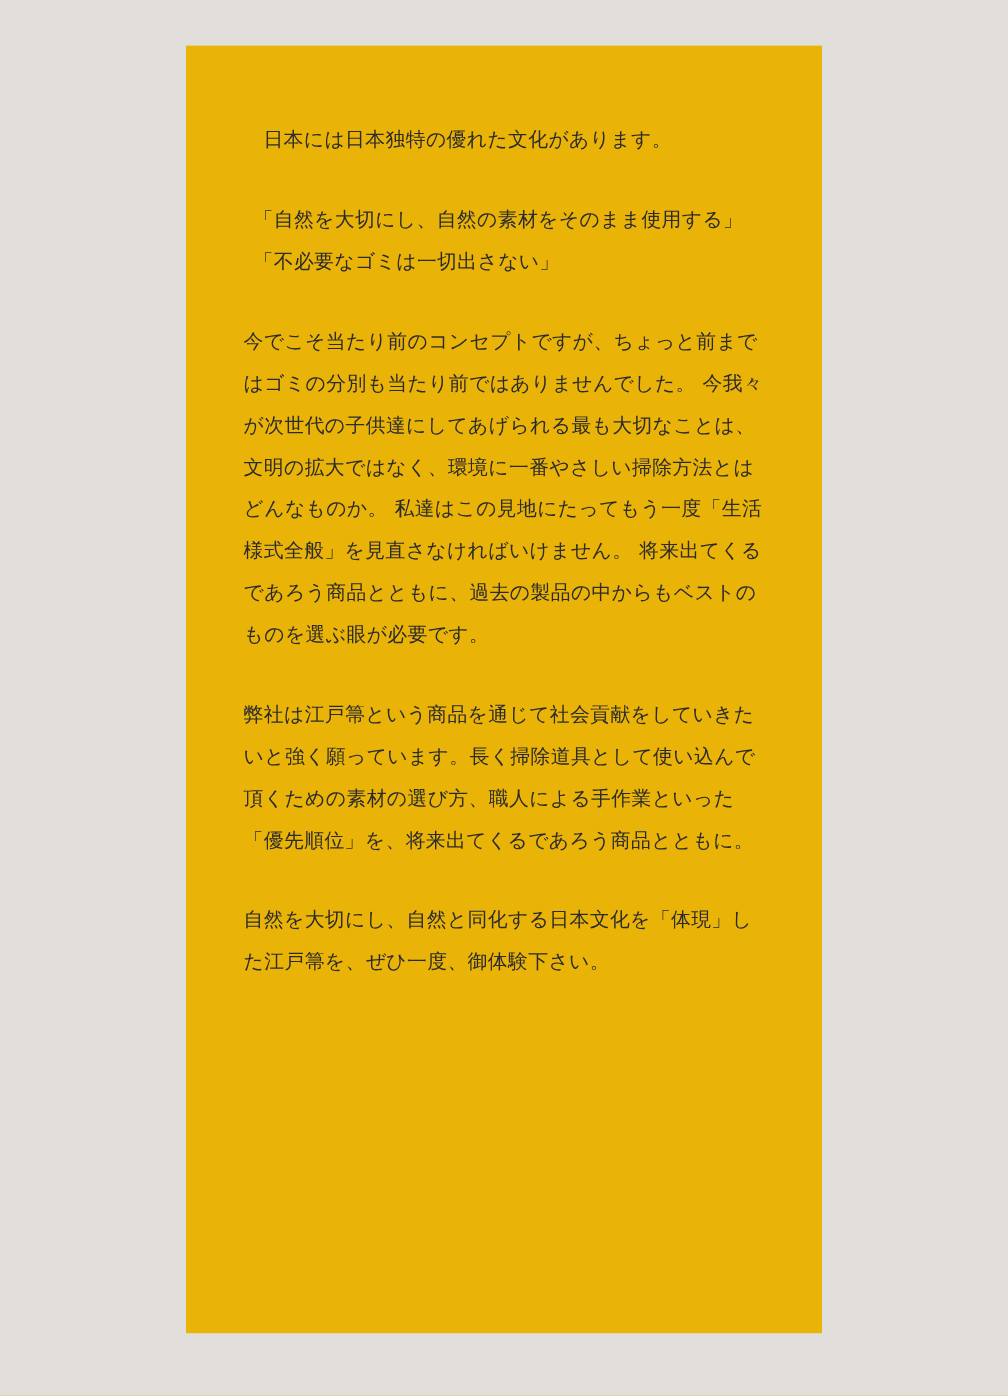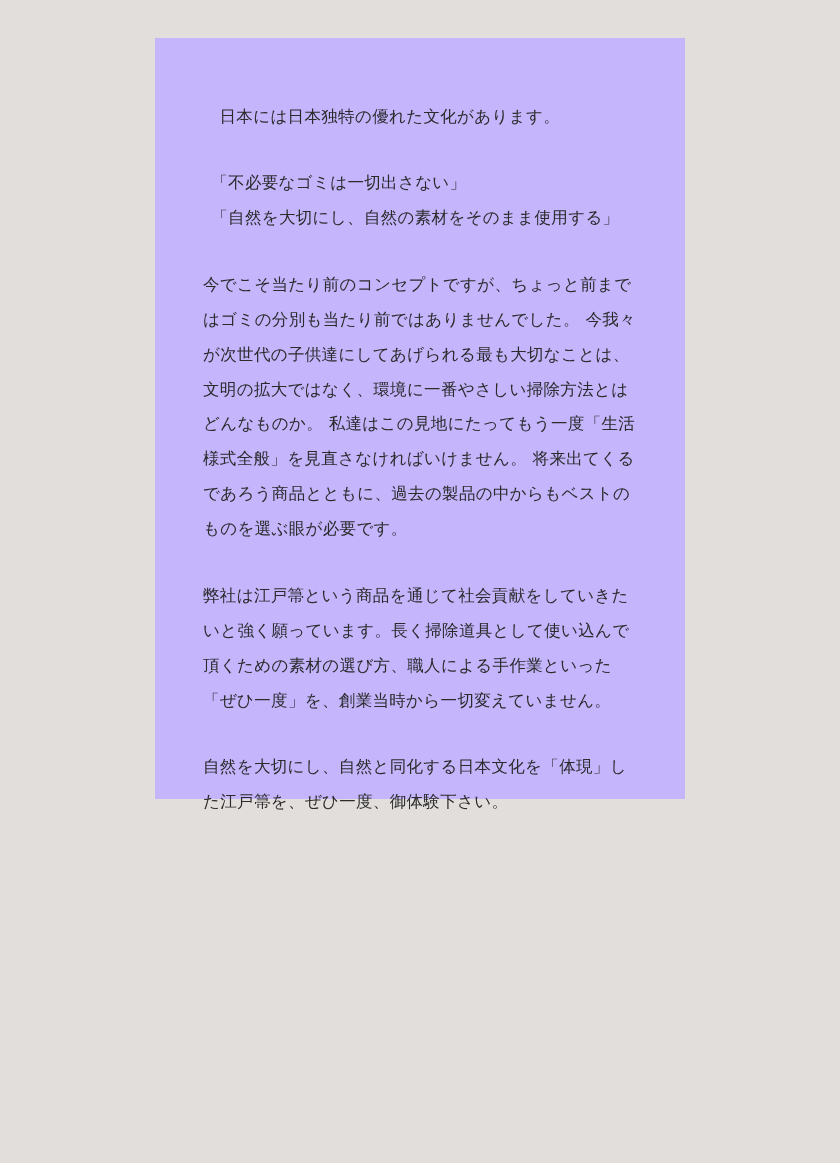--- a/index.html
+++ b/index.html
@@ -18,22 +18,22 @@
     width: 840px;
     height: 1163px;
     background: #e2dedc;
     box-sizing: border-box;
   }
   .paper {
     position: absolute;
     left: 155px;
     top: 38px;
     width: 530px;
-    height: 761px;
-    background: #c4b5fd;
+    height: 1073px;
+    background: #eab308;
     box-sizing: border-box;
     padding: 62px 48px 40px 48px;
   }
   .doc-body {
     font-family: "DejaVu Sans", "Liberation Sans", sans-serif;
     font-size: 16.5px;
     line-height: 2.12;
     color: #2b2b2b;
     letter-spacing: 0.02em;
     text-align: left;
@@ -56,20 +56,20 @@
     padding-left: 0.5em;
   }
 </style>
 </head>
 <body>
 
 <div class="page-canvas">
   <article class="paper">
     <div class="doc-body">
       <p class="para indent-1">日本には日本独特の優れた文化があります。</p>
+      <p class="para tight indent-half">「自然を大切にし、自然の素材をそのまま使用する」</p>
       <p class="para tight indent-half">「不必要なゴミは一切出さない」</p>
-      <p class="para tight indent-half">「自然を大切にし、自然の素材をそのまま使用する」</p>
       <p class="para">今でこそ当たり前のコンセプトですが、ちょっと前まではゴミの分別も当たり前ではありませんでした。 今我々が次世代の子供達にしてあげられる最も大切なことは、文明の拡大ではなく、環境に一番やさしい掃除方法とはどんなものか。 私達はこの見地にたってもう一度「生活様式全般」を見直さなければいけません。 将来出てくるであろう商品とともに、過去の製品の中からもベストのものを選ぶ眼が必要です。</p>
-      <p class="para">弊社は江戸箒という商品を通じて社会貢献をしていきたいと強く願っています。長く掃除道具として使い込んで頂くための素材の選び方、職人による手作業といった「ぜひ一度」を、創業当時から一切変えていません。</p>
+      <p class="para">弊社は江戸箒という商品を通じて社会貢献をしていきたいと強く願っています。長く掃除道具として使い込んで頂くための素材の選び方、職人による手作業といった「優先順位」を、将来出てくるであろう商品とともに。</p>
       <p class="para">自然を大切にし、自然と同化する日本文化を「体現」した江戸箒を、ぜひ一度、御体験下さい。</p>
     </div>
   </article>
 </div>
 
 </body></html>

